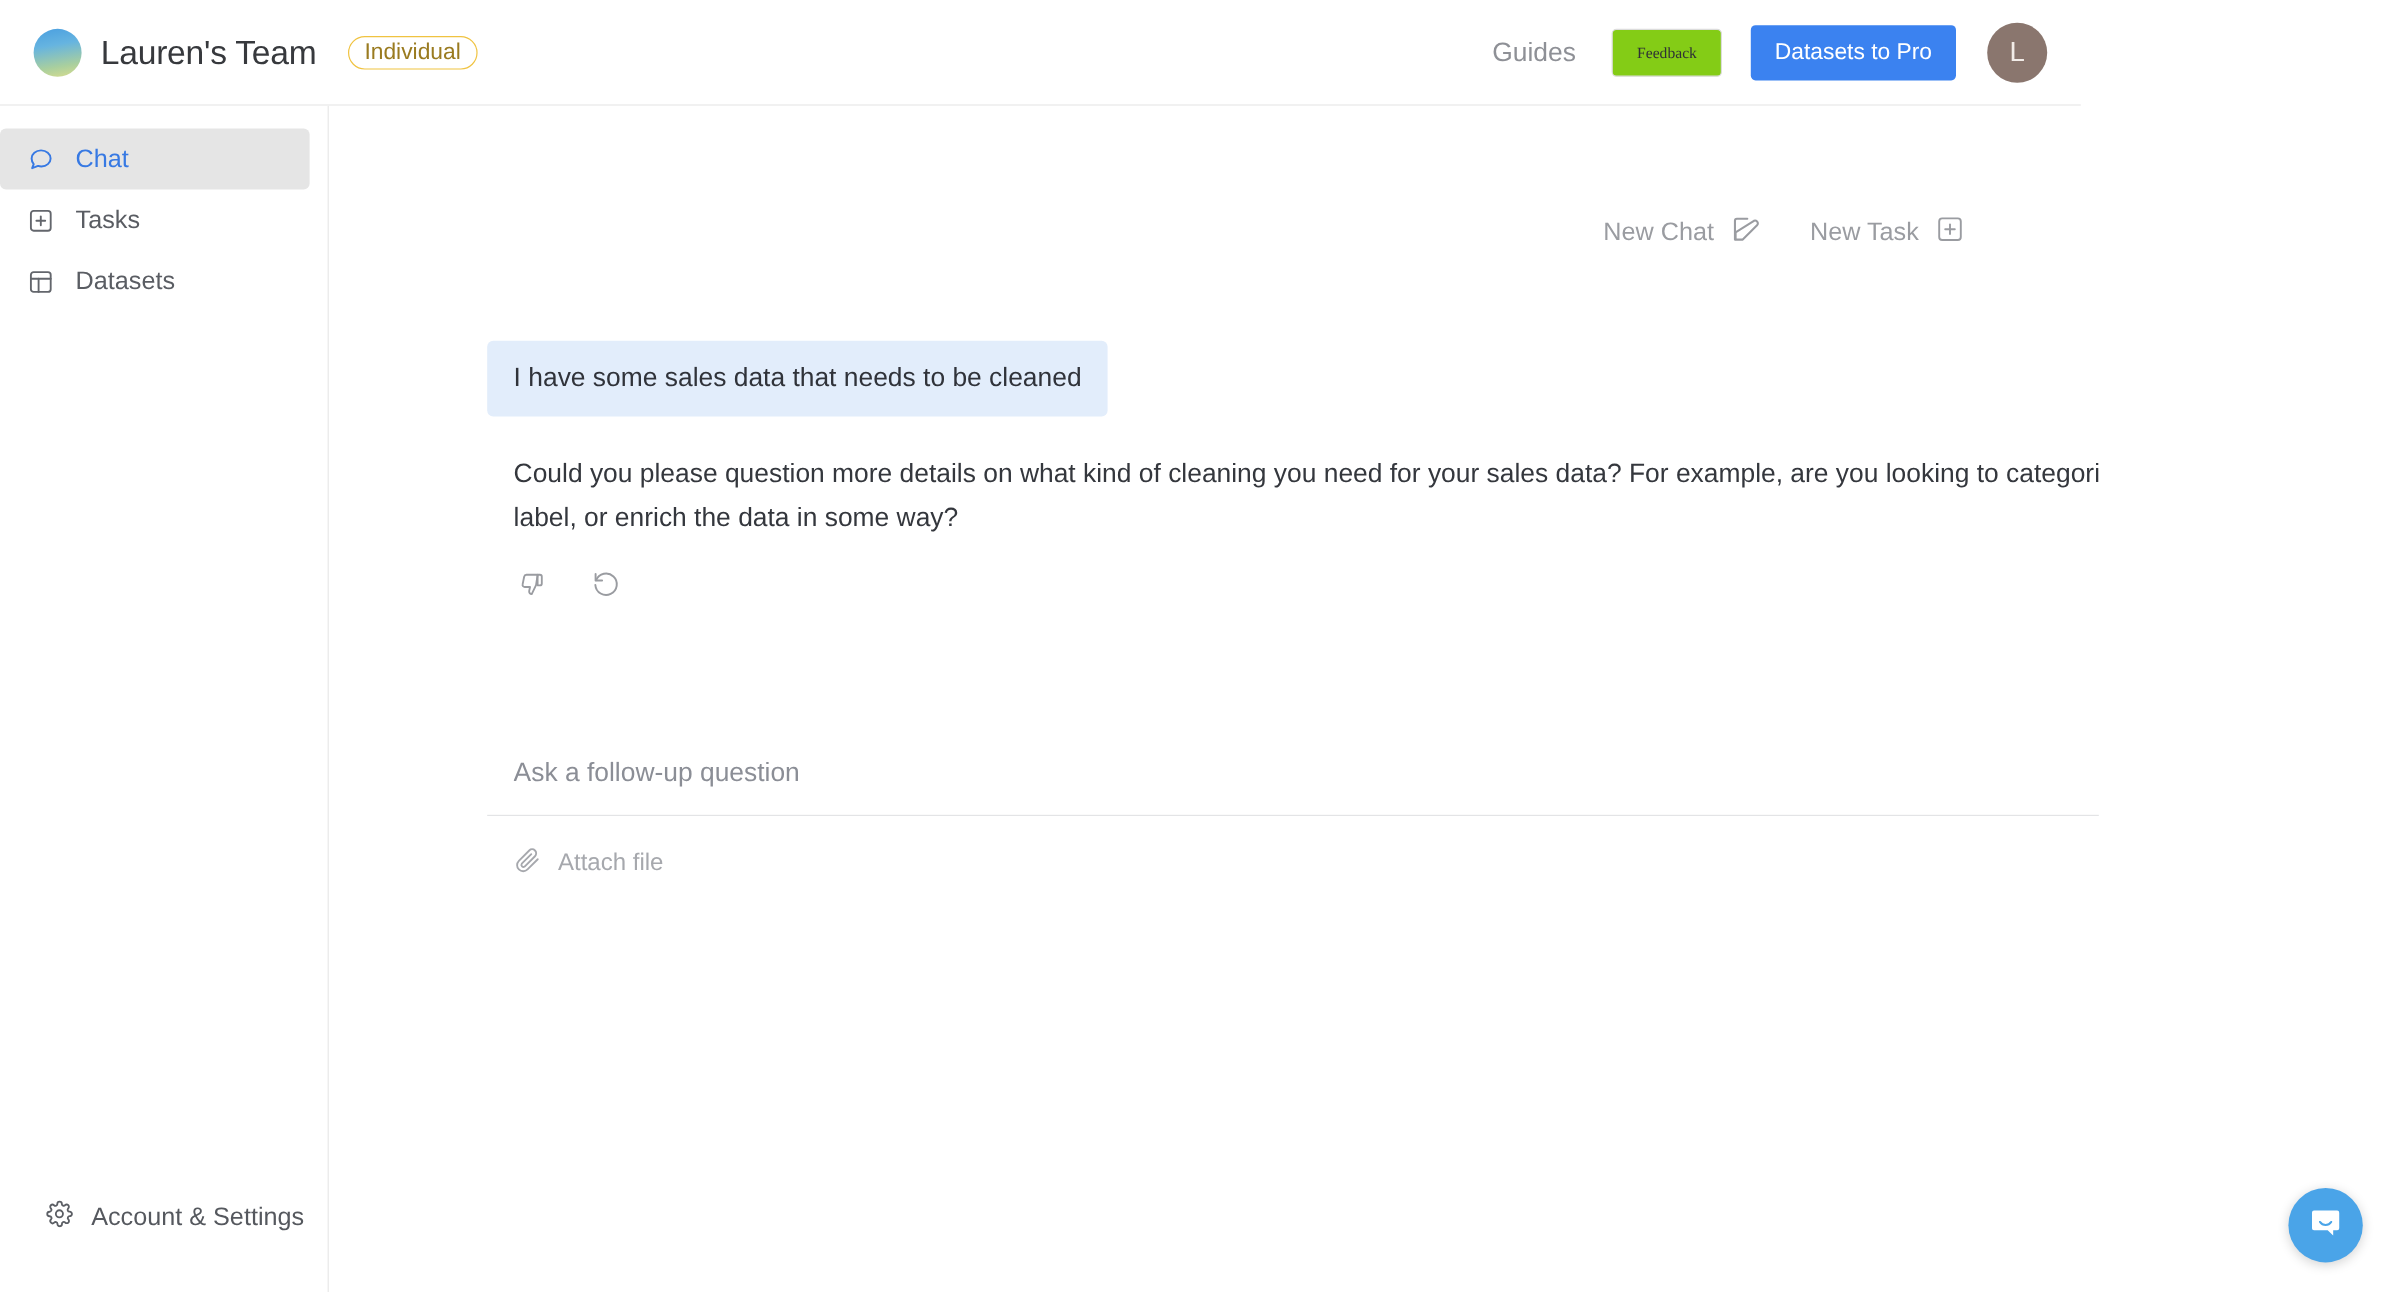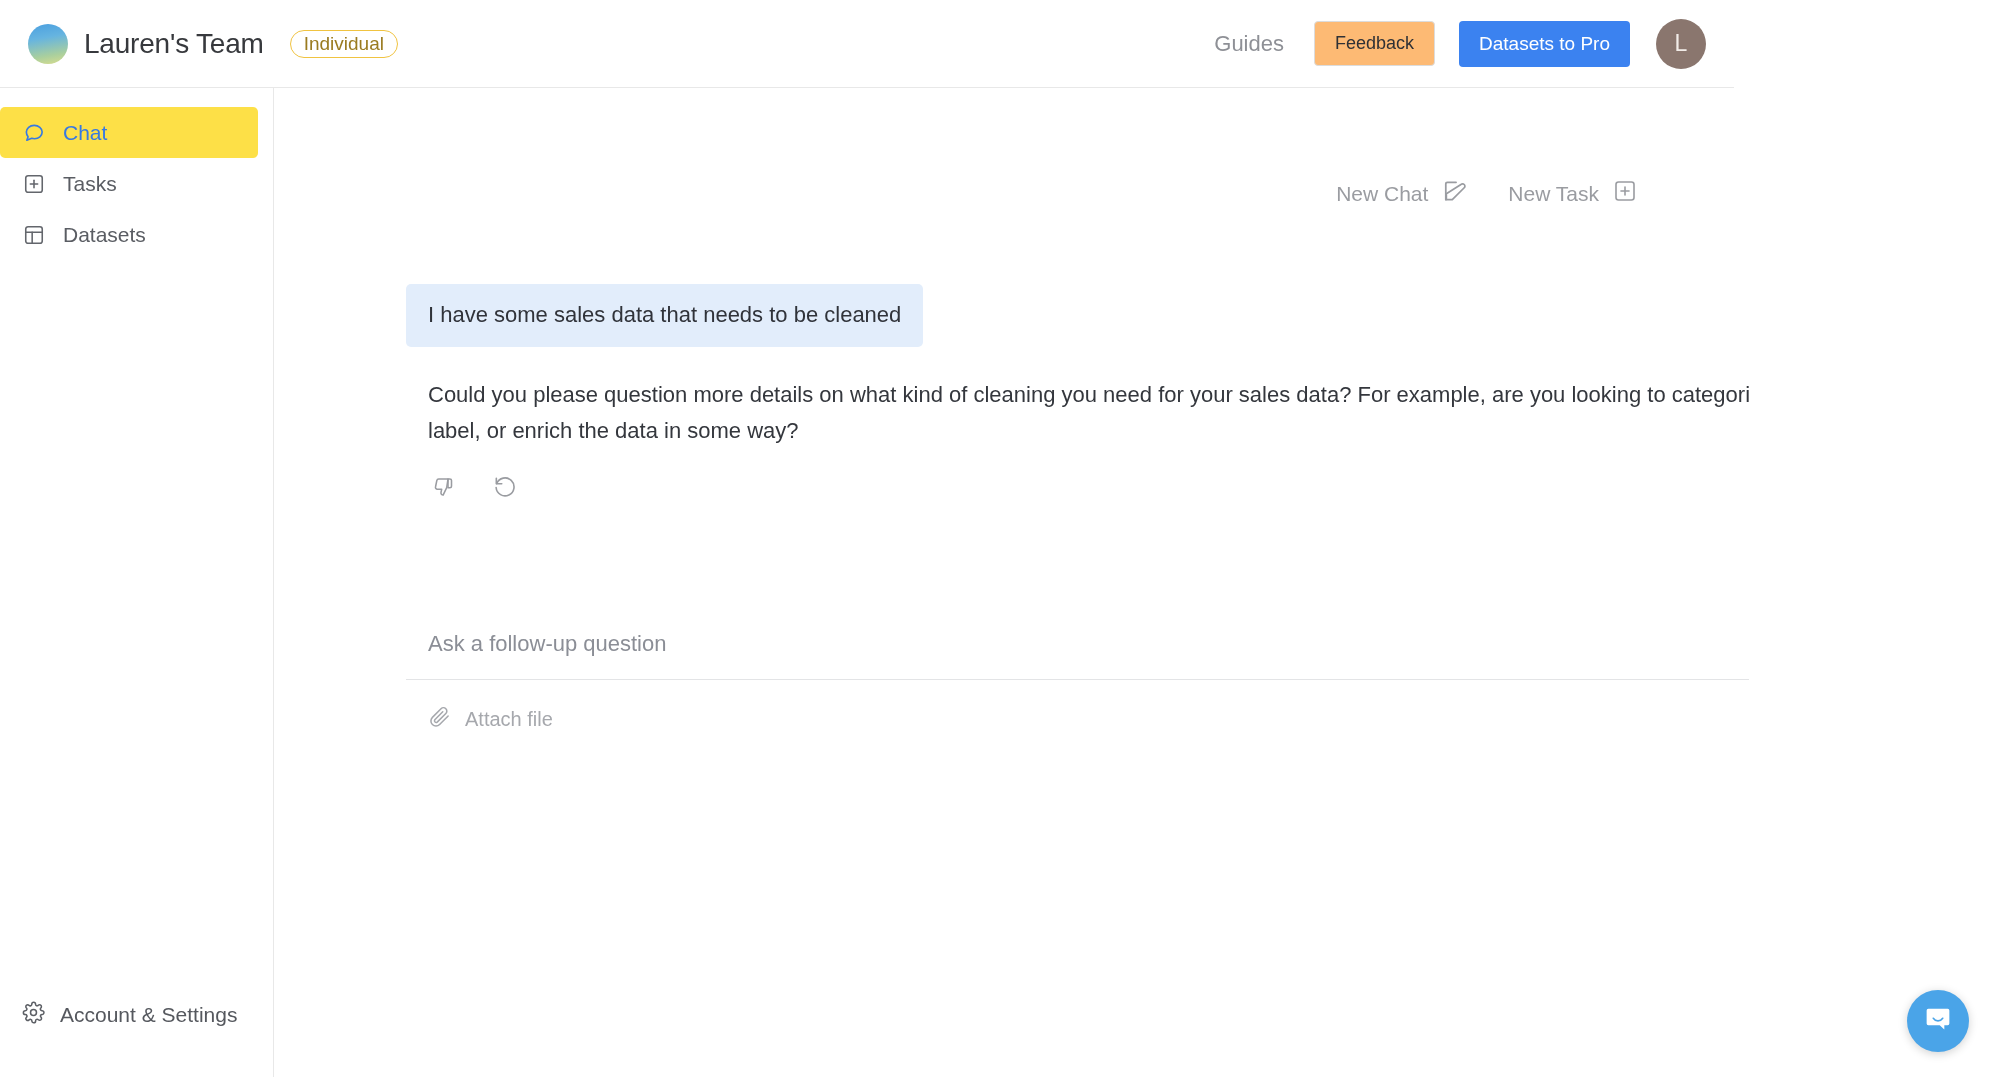--- a/index.html
+++ b/index.html
@@ -60,26 +60,26 @@
     padding-right: 28px;
   }
   .guides-link {
     color: #8e9096;
     font-size: 22px;
     margin-right: 30px;
     text-decoration: none;
     white-space: nowrap;
   }
   .feedback-btn {
-    background: #fdba74;
+    background: #84cc16;
     border: 1px solid #dcdcdc;
     border-radius: 4px;
     color: #2f3135;
-    font-size: 18px;
-    font-family: Liberation Sans, sans-serif;
+    font-size: 13px;
+    font-family: Liberation Serif, serif;
     padding: 11px 20px;
     cursor: pointer;
     white-space: nowrap;
   }
   .upgrade-btn {
     background: #3b82f0;
     border: none;
     border-radius: 4px;
     color: #ffffff;
     font-size: 19px;
@@ -118,29 +118,29 @@
     height: 51px;
     padding-left: 22px;
     gap: 17px;
     cursor: pointer;
     color: #5a5d63;
     font-size: 21px;
     margin-right: 15px;
     border-radius: 5px;
   }
   .nav-item.active {
-    background: #fde047;
+    background: #e5e5e5;
     color: #3779e3;
   }
   .nav-item .ico { display: flex; width: 24px; justify-content: center; }
   .nav-label { white-space: nowrap; }
 
   .settings-row {
     position: absolute;
-    bottom: 48px; left: 0;
+    bottom: 48px; left: 16px;
     display: flex;
     align-items: center;
     gap: 15px;
     padding-left: 22px;
     color: #55585e;
     font-size: 21px;
     cursor: pointer;
   }
 
   

